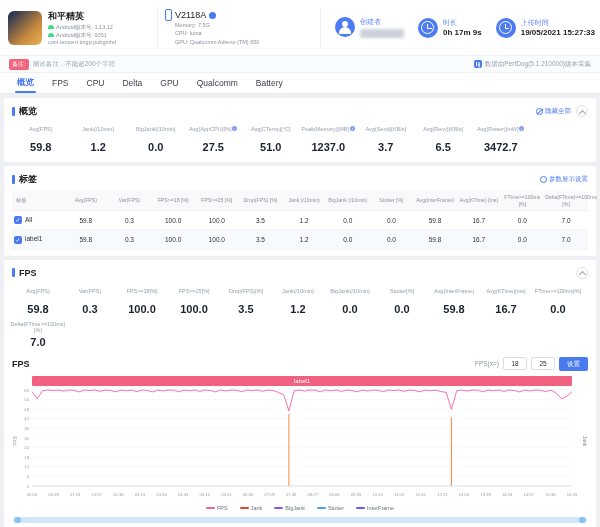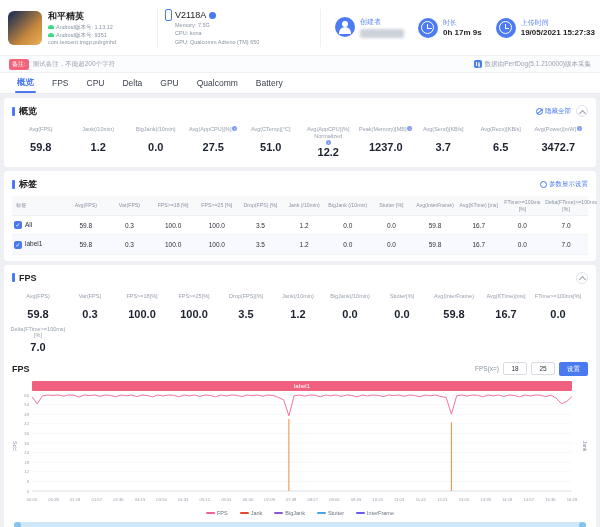--- a/index.html
+++ b/index.html
@@ -200,27 +200,20 @@
           <span>Avg(AppCPU)[%]</span>
           <span class="info-icon">i</span>
         </div>
         <div class="stat-value">27.5</div>
       </div>
       <div class="stat">
         <div class="stat-label">
           <span>Avg(CTemp)[°C]</span>
         </div>
         <div class="stat-value">51.0</div>
-      </div>
-      <div class="stat">
-        <div class="stat-label">
-          <span>Avg(AppCPU)[%] Normalized</span>
-          <span class="info-icon">i</span>
-        </div>
-        <div class="stat-value">12.2</div>
       </div>
       <div class="stat">
         <div class="stat-label">
           <span>Peak(Memory)[MB]</span>
           <span class="info-icon">i</span>
         </div>
         <div class="stat-value">1237.0</div>
       </div>
       <div class="stat">
         <div class="stat-label">

